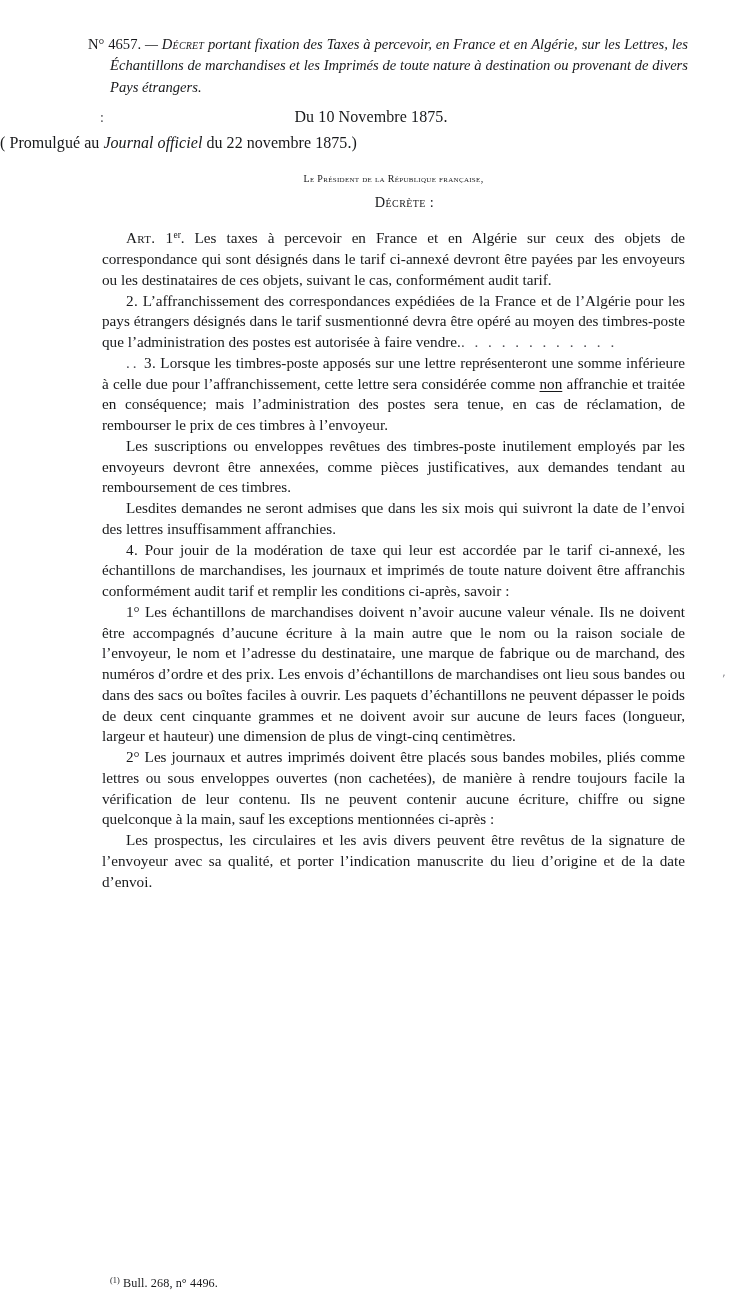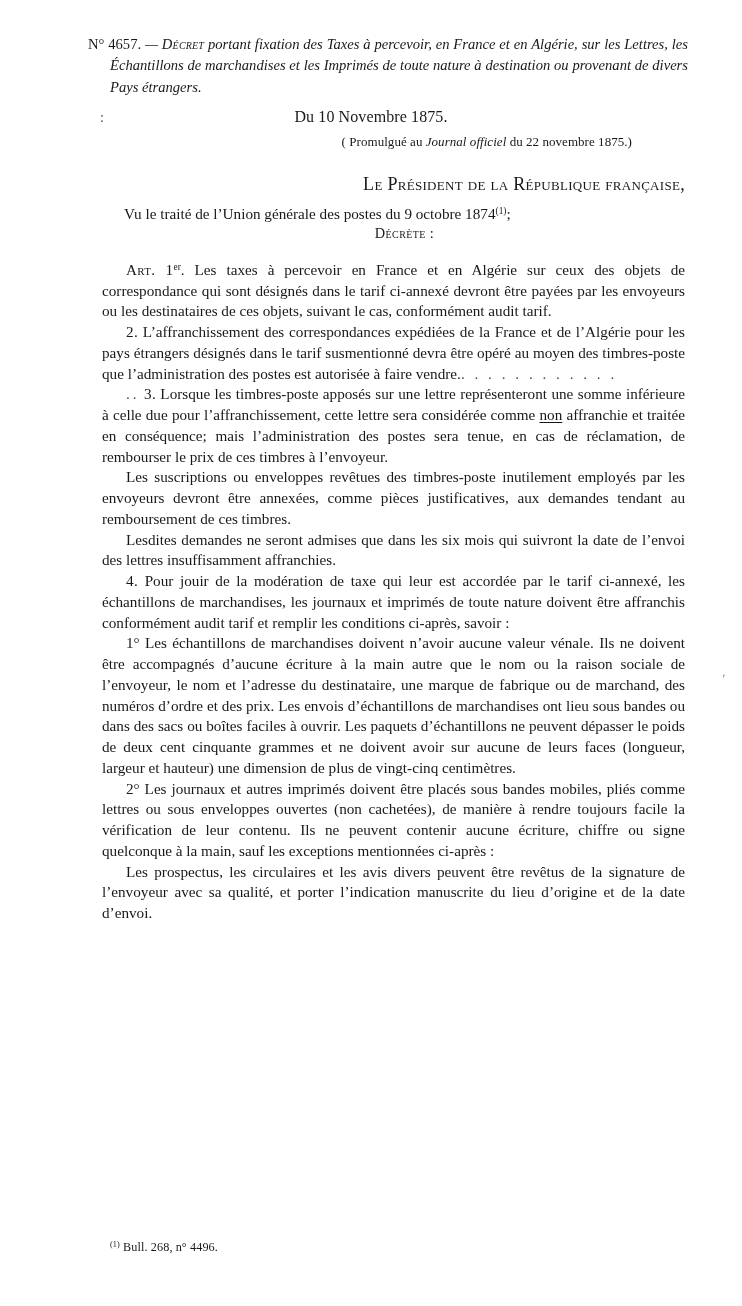--- a/index.html
+++ b/index.html
@@ -64,22 +64,22 @@
     text-align: center;
     font-size: 16px;
     letter-spacing: 0.1px;
   }
 
   .promulgation {
     position: absolute;
     left: 0;
     top: 134px;
     width: 632px;
-    text-align: right;
-    font-size: 13px;
+    text-align: left;
+    font-size: 16px;
     letter-spacing: 0.05px;
   }
   .promulgation i { font-style: italic; }
 
   .margin-colon {
     position: absolute;
     left: 100px;
     top: 111px;
     font-size: 14px;
     line-height: 1;
@@ -107,24 +107,24 @@
     margin: 0;
     font-size: 15.2px;
     line-height: 1.365;
     text-align: justify;
     text-justify: inter-word;
     hyphens: manual;
   }
 
   .president {
     font-variant: small-caps;
-    font-size: 18px;
+    font-size: 10px;
     letter-spacing: 0.3px;
     margin-bottom: 7px;
-    text-align: right;
+    text-align: center;
   }
 
   .vu {
     text-indent: 22px;
     margin-bottom: 0px;
   }
   .vu-last { text-indent: 22px; margin-bottom: 16px; }
 
   .decrete {
     font-variant: small-caps;
@@ -155,21 +155,21 @@
   }
   .art-label {
     font-variant: small-caps;
     letter-spacing: 0.3px;
   }
 
   
   .footnote {
     position: absolute;
     left: 110px;
-    top: 1240px;
+    top: 1276px;
     font-size: 12.2px;
     letter-spacing: 0.1px;
   }
   .footnote sup {
     font-size: 0.68em;
     vertical-align: 0.52em;
   }
 </style>
 </head>
 <body>
@@ -196,21 +196,20 @@
 
   <div class="promulgation">
     <span>( Promulgué au </span><i>Journal officiel</i><span> du 22 novembre 1875.)</span>
   </div>
 
   <div class="body-col">
 
     <p class="president">Le Président de la République française,</p>
 
 
-    <p class="vu"><span>Vu le traité de l’Union générale des postes du 9 octobre 1874</span><sup>(1)</sup><span>;</span></p>
 
 
     <p class="decrete">Décrète :</p>
 
     <p class="art"><span class="art-label">Art. 1</span><sup>er</sup><span>.</span><span> Les taxes à percevoir en France et en Algérie sur ceux des objets de correspondance qui sont désignés dans le tarif ci-annexé devront être payées par les envoyeurs ou les destinataires de ces objets, suivant le cas, conformément audit tarif.</span></p>
 
     <p class="art"><span class="art-label">2.</span><span> L’affranchissement des correspondances expédiées de la France et de l’Algérie pour les pays étrangers désignés dans le tarif susmentionné devra être opéré au moyen des timbres-poste que l’administration des postes est autorisée à faire vendre.</span><span class="dotfill">. . . . . . . . . . . .</span></p>
 
     <p class="art"><span class="dotfill">..</span> <span class="art-label">3.</span><span> Lorsque les timbres-poste apposés sur une lettre représenteront une somme inférieure à celle due pour l’affranchissement, cette lettre sera considérée comme </span><span class="u-non">non</span><span> affranchie et traitée en conséquence; mais l’administration des postes sera tenue, en cas de réclamation, de rembourser le prix de ces timbres à l’envoyeur.</span></p>
 

